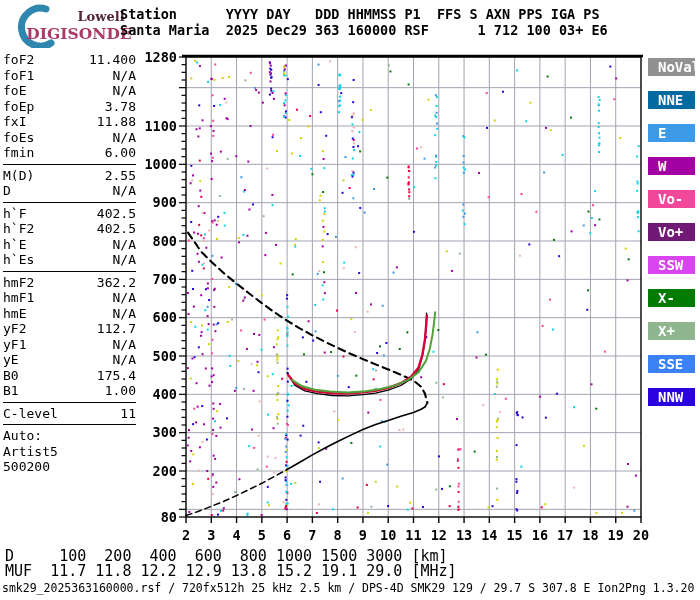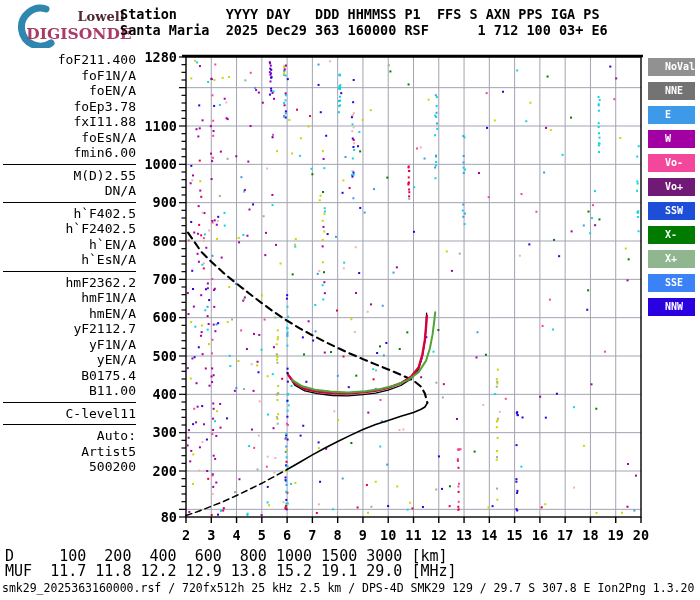--- a/index.html
+++ b/index.html
@@ -3,25 +3,25 @@
 <meta charset="utf-8">
 <style>
   html,body{margin:0;padding:0;background:#fff;}
   #app{position:relative;width:700px;height:600px;background:#fff;overflow:hidden;
        font-family:"DejaVu Sans Mono","Liberation Mono",monospace;color:#000;}
   #plot-svg{position:absolute;left:0;top:0;z-index:0;}
   #logo{position:absolute;left:6px;top:2px;z-index:2;}
   #header{position:absolute;left:120px;top:7px;z-index:2;font-weight:bold;
           font-size:13.5px;line-height:15.5px;white-space:pre;}
   #params{position:absolute;left:3px;top:52px;width:133px;z-index:2;font-size:13px;}
-  .prow{display:flex;justify-content:flex-end;height:15.5px;line-height:15.5px;}
+  .prow{display:flex;justify-content:space-between;height:15.5px;line-height:15.5px;}
   .psep{border-top:1px solid #000;margin:3px 0 3px 0;height:0;}
   #legend{position:absolute;left:648px;top:58px;width:47px;z-index:2;}
-  .legend-item{height:18px;margin-bottom:6px;color:#fff;font-weight:bold;
-               font-size:10px;line-height:18px;padding-left:17px;box-sizing:border-box;}
+  .legend-item{height:18px;margin-bottom:15px;color:#fff;font-weight:bold;
+               font-size:14px;line-height:18px;padding-left:10px;box-sizing:border-box;}
   #footer-dmuf{position:absolute;left:5px;top:549px;z-index:2;font-size:15px;
                line-height:14.5px;white-space:pre;}
   #footer-file{position:absolute;left:2px;top:581px;z-index:2;font-size:11.5px;
                white-space:pre;}
 </style>
 </head>
 <body>
 <div id="app">
 
 <svg id="plot-svg" width="700" height="600" viewBox="0 0 700 600">
@@ -998,26 +998,26 @@
         <span></span>
       </div>
       <div class="prow">
         <span>500200</span>
         <span></span>
       </div>
     </div>
 
 <div id="legend">
       <div class="legend-item" style="background: rgb(145, 145, 145);">NoVal</div>
-      <div class="legend-item" style="background: #737373;">NNE</div>
+      <div class="legend-item" style="background: #0369a1;">NNE</div>
       <div class="legend-item" style="background: rgb(61, 154, 232);">E</div>
       <div class="legend-item" style="background: rgb(163, 0, 163);">W</div>
       <div class="legend-item" style="background: rgb(243, 71, 155);">Vo-</div>
       <div class="legend-item" style="background: #701a75;">Vo+</div>
-      <div class="legend-item" style="background: #1d4ed8;">SSW</div>
+      <div class="legend-item" style="background: #d946ef;">SSW</div>
       <div class="legend-item" style="background: rgb(0, 123, 0);">X-</div>
       <div class="legend-item" style="background: rgb(143, 182, 143);">X+</div>
       <div class="legend-item" style="background: #3b82f6;">SSE</div>
       <div class="legend-item" style="background: rgb(42, 0, 224);">NNW</div>
     </div>
 
 <div id="footer-dmuf"><span>D     100  200  400  600  800 1000 1500 3000 [km]</span>
 <span>MUF  11.7 11.8 12.2 12.9 13.8 15.2 19.1 29.0 [MHz]</span></div>
 
 <div id="footer-file">smk29_2025363160000.rsf / 720fx512h 25 kHz 2.5 km / DPS-4D SMK29 129 / 29.7 S 307.8 E Ion2Png 1.3.20</div>

